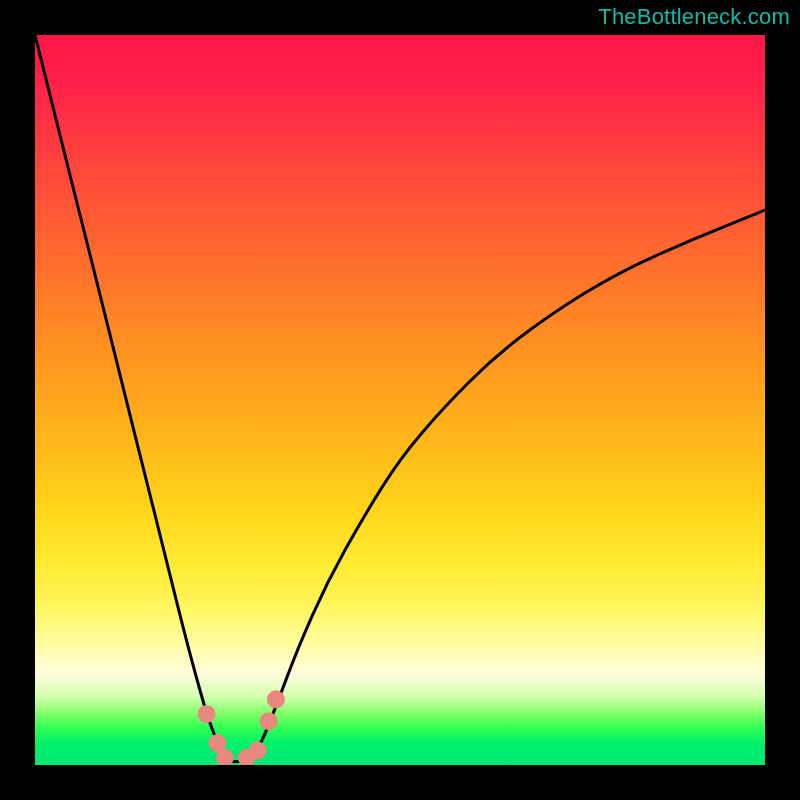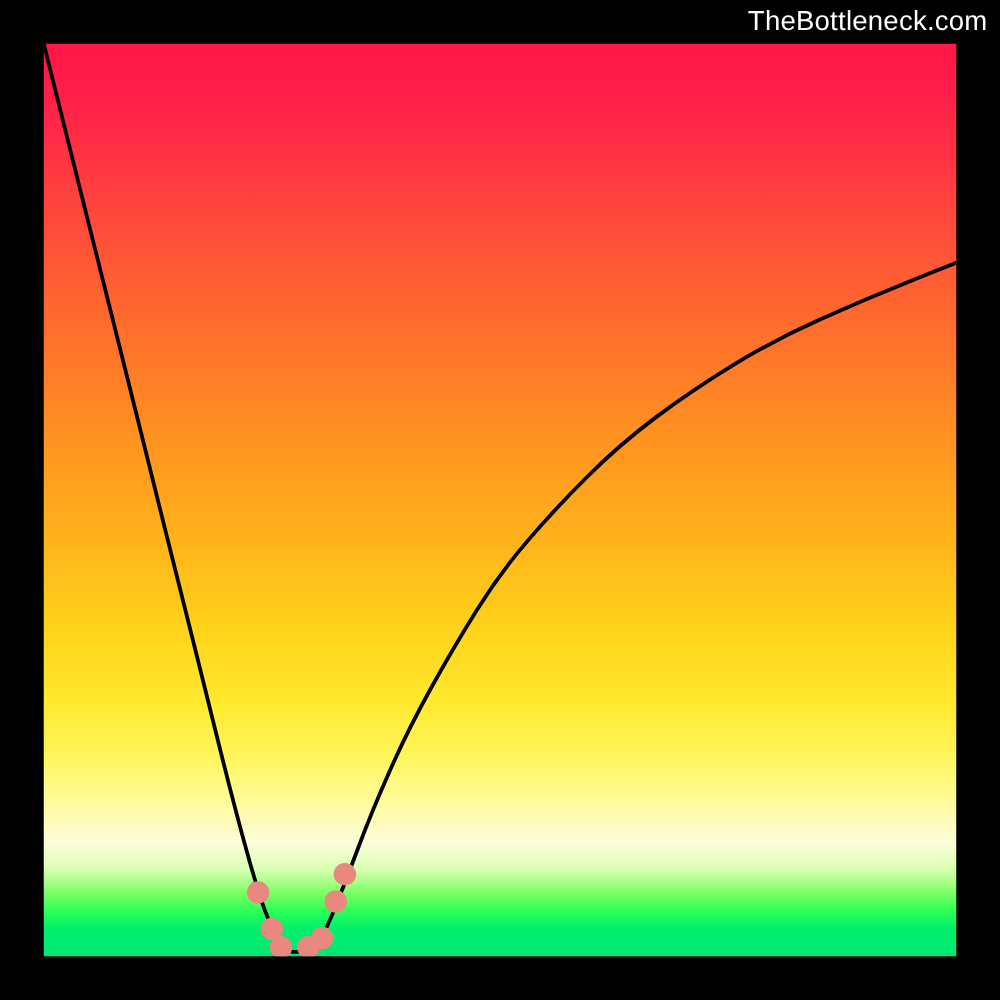--- a/index.html
+++ b/index.html
@@ -50,21 +50,21 @@
     position: absolute;
     left: 0;
     top: 0;
     width: 730px;
     height: 730px;
   }
   .watermark {
     position: absolute;
     top: 4px;
     right: 10px;
-    color: #ffffff;
+    color: #14b8a6;
     font-size: 22px;
     letter-spacing: 0.2px;
   }
 </style>
 </head>
 <body>
 
 <div class="frame">
   <div class="plot-area">
     <svg class="curve" viewBox="0 0 730 730" preserveAspectRatio="none">

